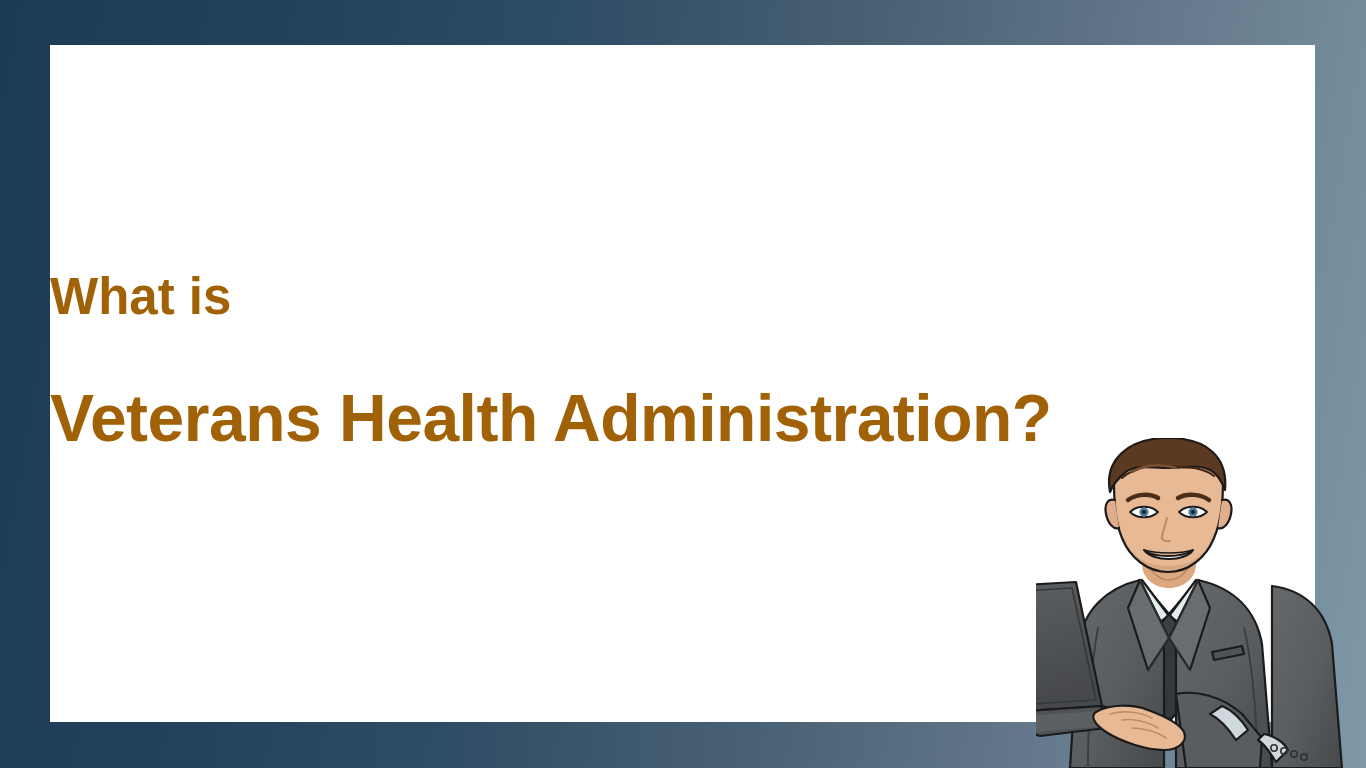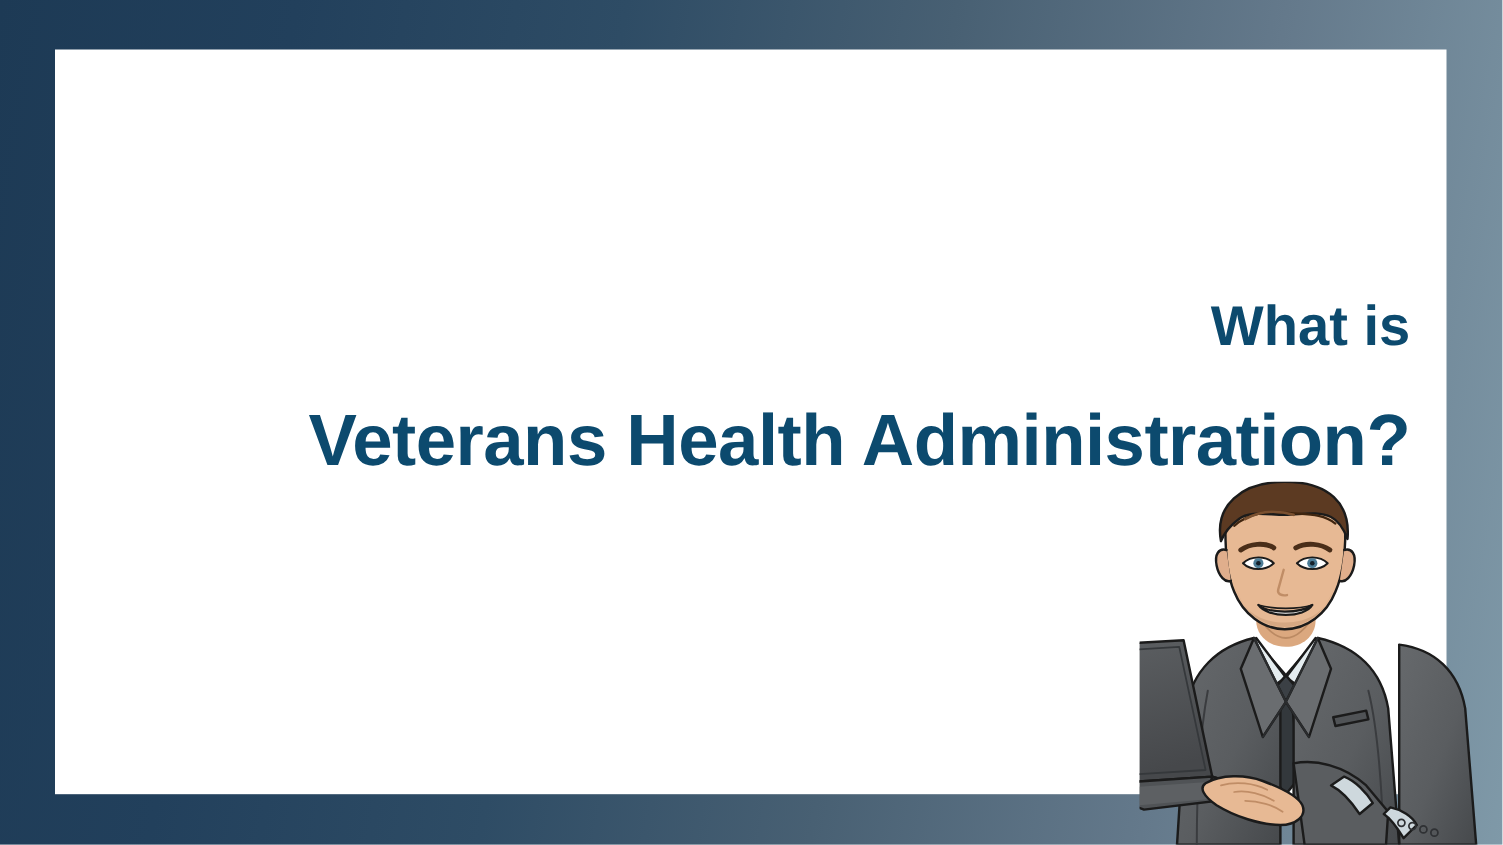--- a/index.html
+++ b/index.html
@@ -41,36 +41,36 @@
     height: 677px;
     background: #ffffff;
   }
 
   
   #title-block {
     position: absolute;
     left: 50px;
     top: 270px;
     width: 1232px;
-    text-align: right;
-    color: #0c4a6e;
+    text-align: left;
+    color: #a16207;
   }
 
   #title-line-1 {
     display: block;
     font-size: 51px;
     font-weight: bold;
     line-height: 1.06;
     letter-spacing: 0px;
     white-space: nowrap;
   }
 
   #title-line-2 {
     display: block;
-    margin-top: 42px;
+    margin-top: 60px;
     font-size: 66px;
     font-weight: bold;
     line-height: 1.06;
     letter-spacing: -0.5px;
     white-space: nowrap;
   }
 
   
   #businessman-illustration {
     position: absolute;

